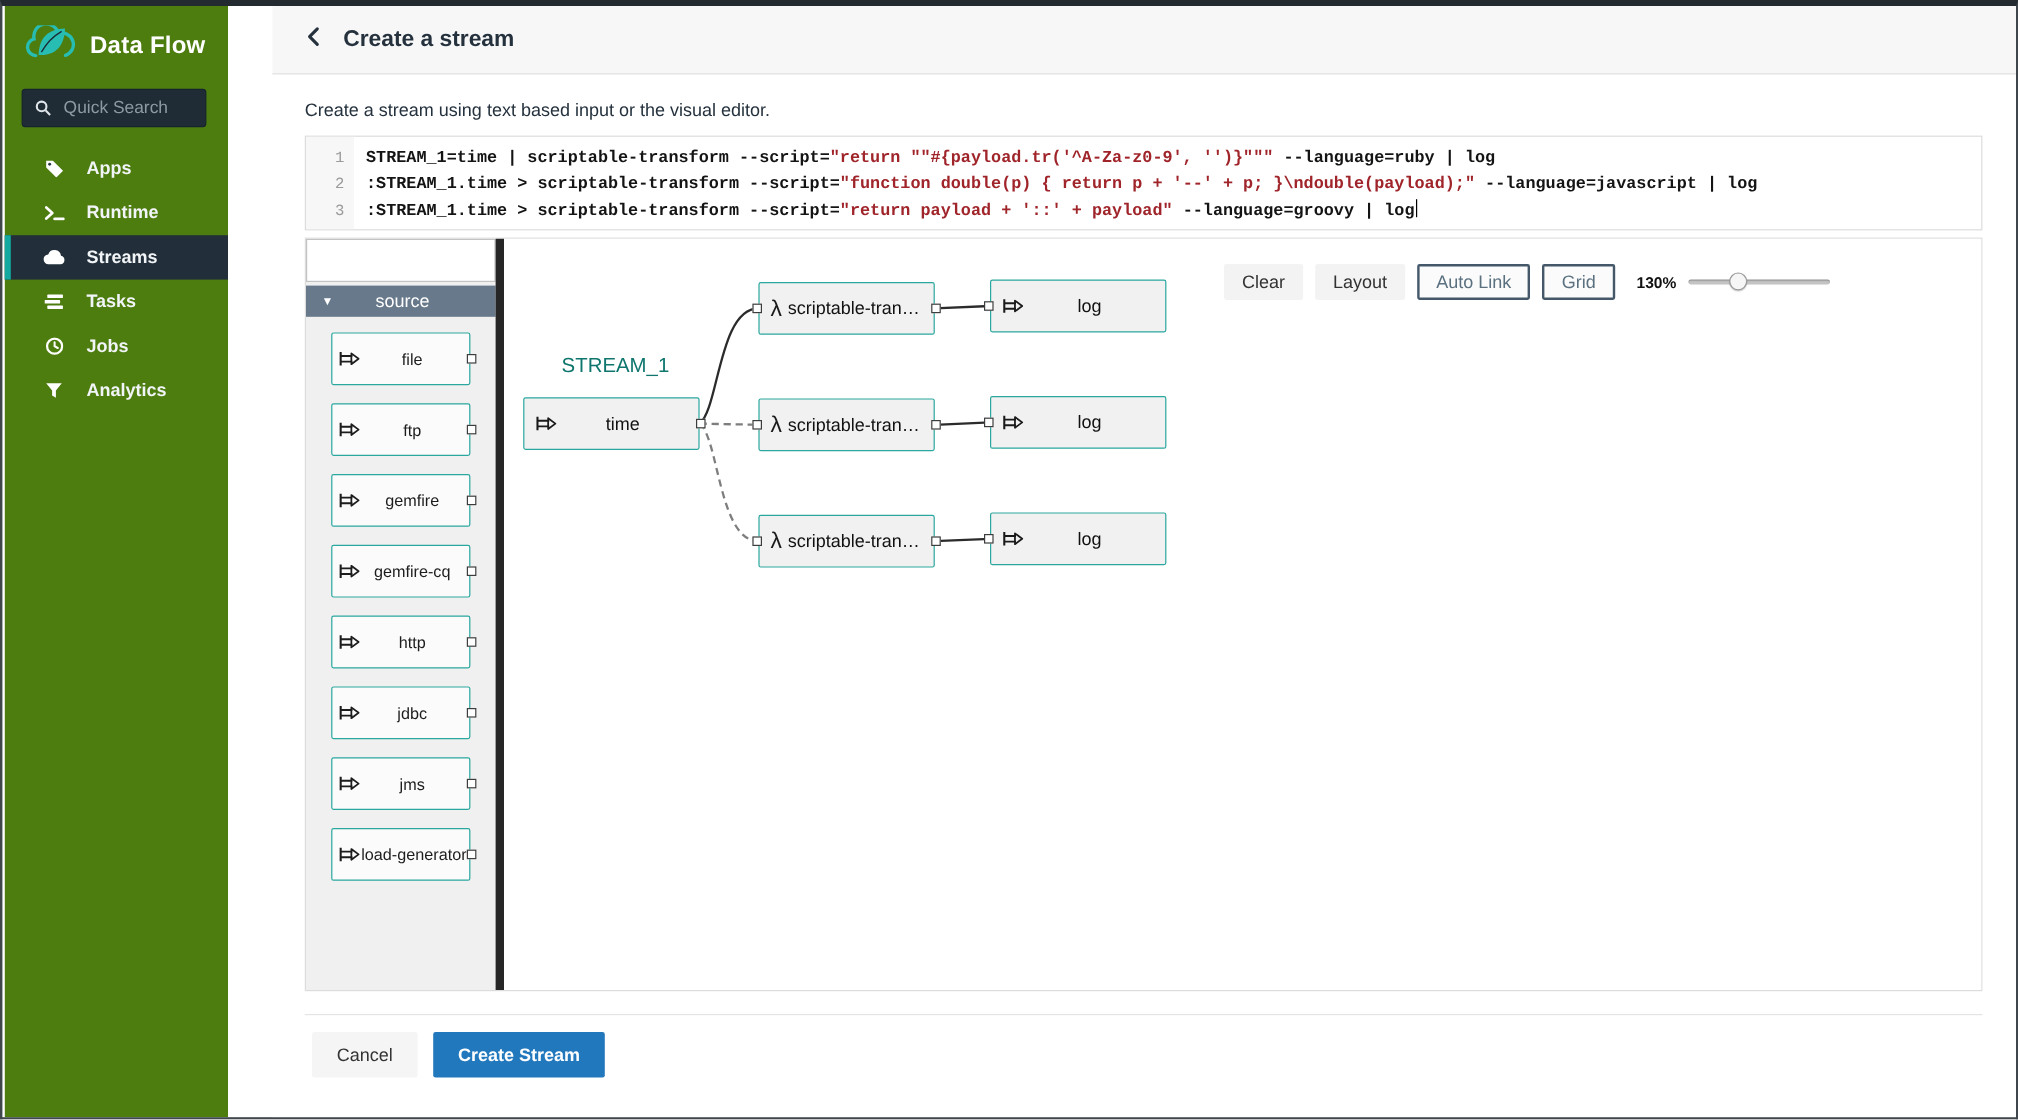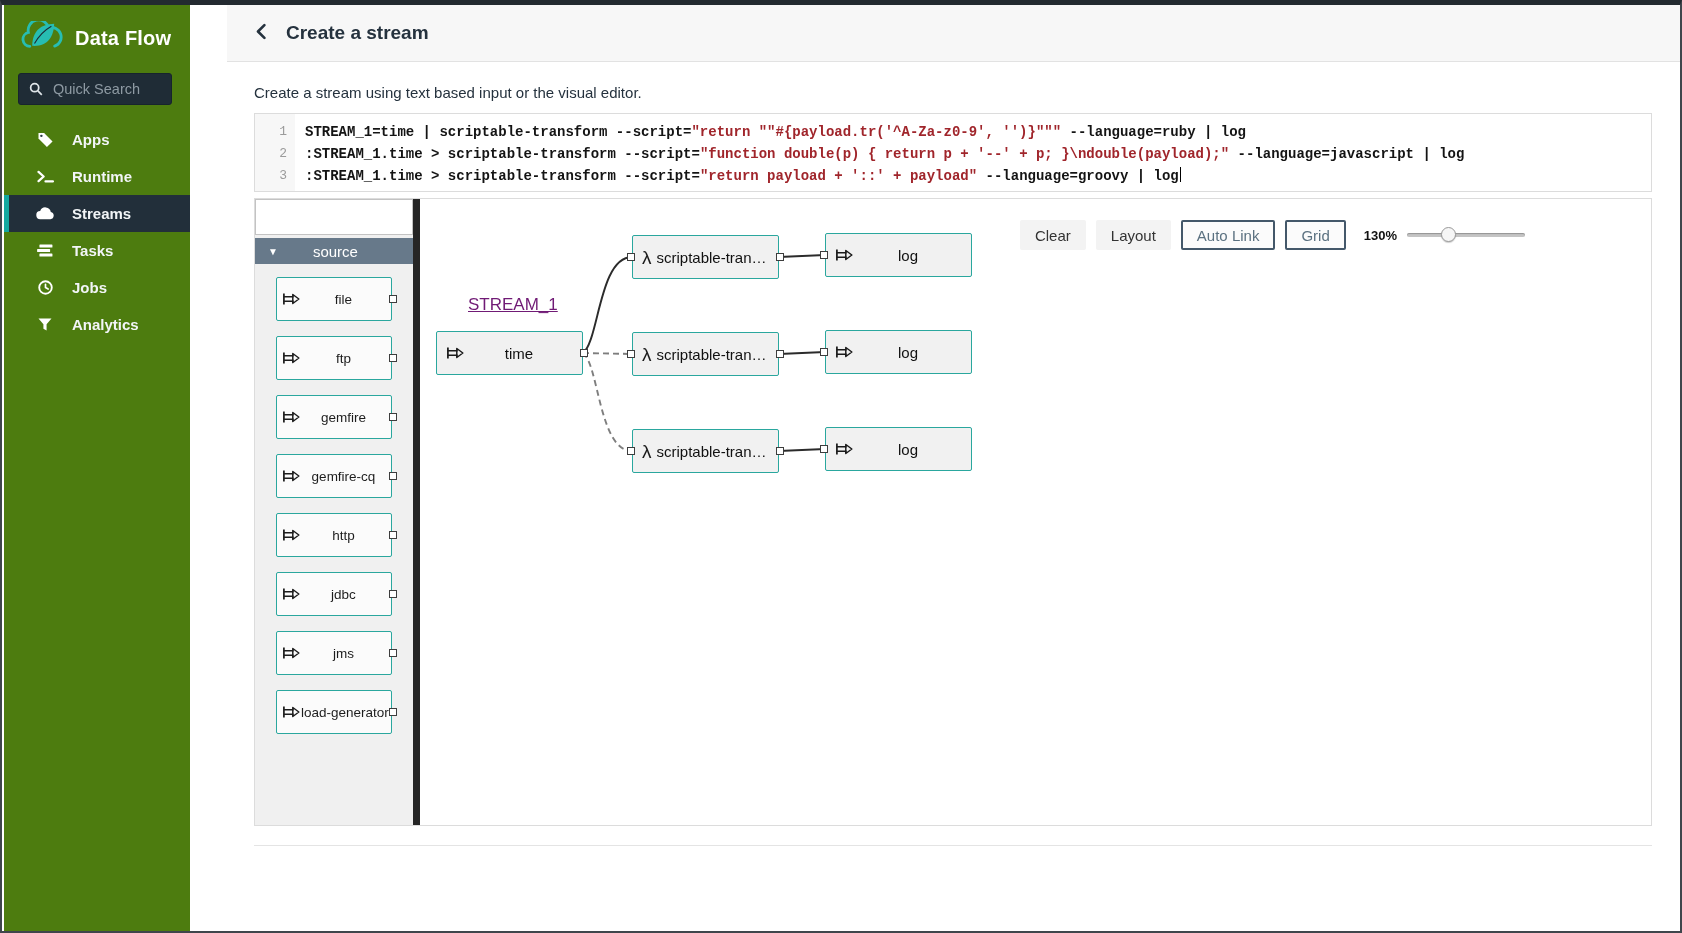--- a/index.html
+++ b/index.html
@@ -64,21 +64,21 @@
   .tb { font-family:inherit; font-size:15px; cursor:pointer; border-radius:2px; height:30px; }
   .tb.flat { background:#f3f3f3; border:none; color:#333; padding:0 15px; }
   .tb.outlined { background:#fbfbfb; border:2px solid #44586a; color:#5b7180; padding:0 14px; }
   .zoom-label { font-size:13px; font-weight:bold; color:#111; margin-left:8px; }
   .zoom-slider { position:relative; width:118px; height:16px; cursor:pointer; }
   .zoom-track { position:absolute; top:6px; left:0; right:0; height:4px; background:#c4c4c4; border-radius:2px;
     box-shadow: inset 0 1px 1px rgba(0,0,0,.25); }
   .zoom-thumb { position:absolute; top:0; width:15px; height:15px; border-radius:50%; background:#f6f6f6;
     border:1px solid #9a9a9a; box-shadow:0 1px 1px rgba(0,0,0,.2); cursor:grab; }
 
-  .stream-label { position:absolute; font-size:17px; color:#701a75;text-decoration:underline; }
+  .stream-label { position:absolute; font-size:17px; color:#0f766e; }
   #edges { position:absolute; left:0; top:0; pointer-events:none; }
   .node { position:absolute; width:147px; height:44px; background:#f1f1f1; border:1.5px solid #2aa79e; border-radius:2px;
     display:flex; align-items:center; padding:0 9px; font-size:15px; color:#111; cursor:move; }
   .node .icon { display:flex; color:#1a1a1a; }
   .node .n-label { flex:1; text-align:center; white-space:nowrap; overflow:hidden; text-overflow:ellipsis; }
   .node.processor .n-label { text-align:left; margin-left:5px; }
   .lambda { font-size:19px; line-height:1; color:#1a1a1a; }
   .port { position:absolute; width:8px; height:8px; background:#fff; border:1.6px solid #3d3d3d; }
   .port.in  { left:-6px; top:50%; transform:translateY(-50%); }
   .port.out { right:-6px; top:50%; transform:translateY(-50%); }
@@ -389,15 +389,19 @@
                   </svg>
                 </span>
                 <span class="n-label">log</span>
                 <div class="port in"></div>
               </div>
             </div>
         </div>
       </div>
 
       <div class="footer-divider"></div>
+      <div class="footer">
+        <button class="btn-cancel">Cancel</button>
+        <button class="btn-create">Create Stream</button>
+      </div>
     </div>
   </main>
 </div>
 
 </body></html>

